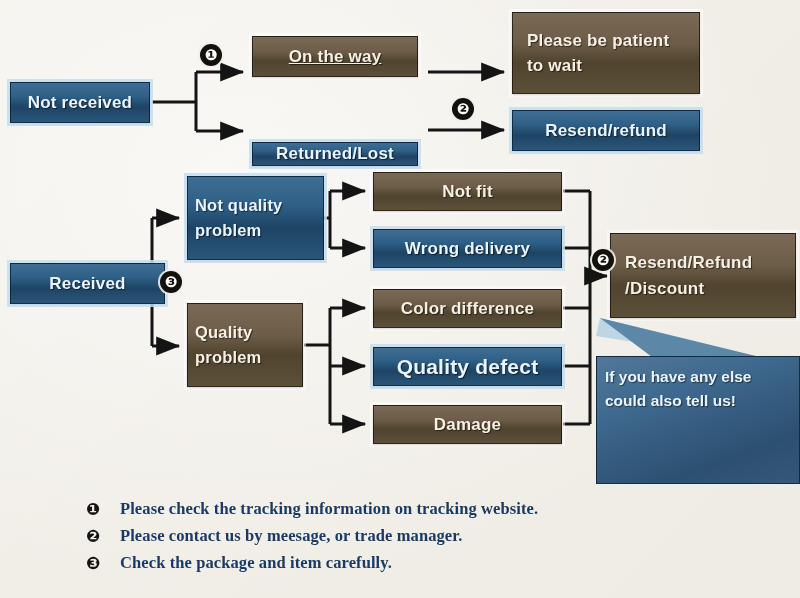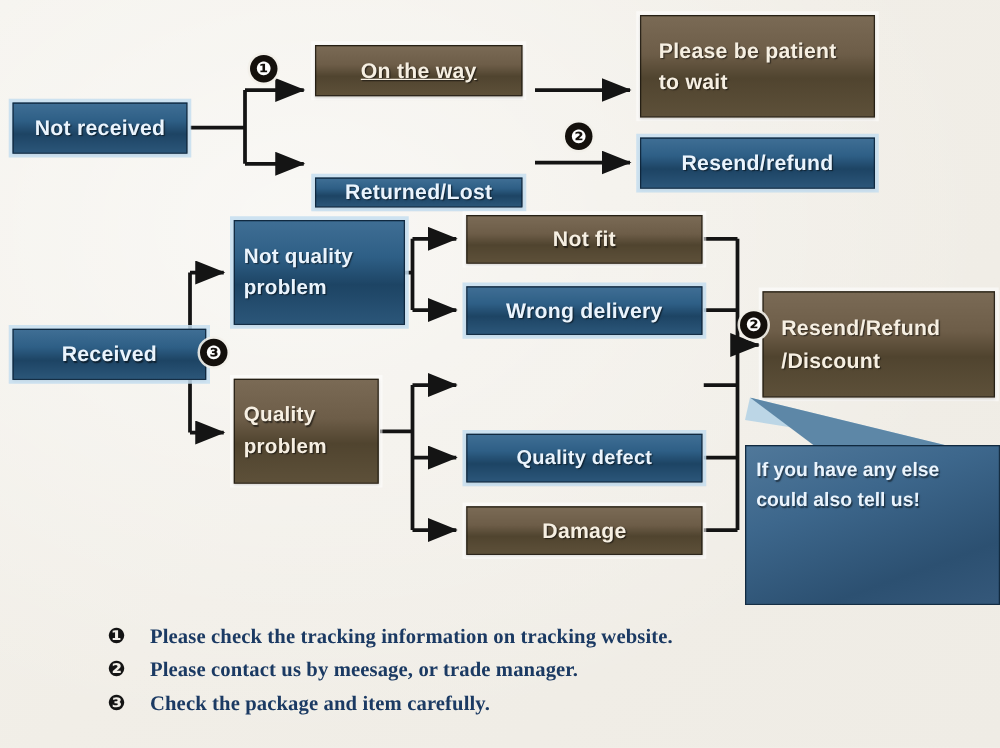--- a/index.html
+++ b/index.html
@@ -236,22 +236,25 @@
   </div>
 
   <div class="node brown" style="left:373px; top:172px; width:189px; height:39px; font-size:17px;">
     <span class="ln">Not fit</span>
   </div>
 
   <div class="node blue" style="left:373px; top:229px; width:189px; height:39px; font-size:17px;">
     <span class="ln">Wrong delivery</span>
   </div>
 
-
-  <div class="node blue" style="left:373px; top:347px; width:189px; height:39px; font-size:16px;">
+  <div class="node brown" style="left:373px; top:289px; width:189px; height:39px; font-size:17px;">
+    <span class="ln">Color difference</span>
+  </div>
+
+  <div class="node blue" style="left:373px; top:347px; width:189px; height:39px; font-size:21px;">
     <span class="ln">Quality defect</span>
   </div>
 
   <div class="node brown" style="left:373px; top:405px; width:189px; height:39px; font-size:17px;">
     <span class="ln">Damage</span>
   </div>
 
   <div class="marker" style="left:592px; top:249px;">❷</div>
 
   <div class="node brown lead" style="left:610px; top:233px; width:186px; height:85px; font-size:17px; align-items:flex-start;">

